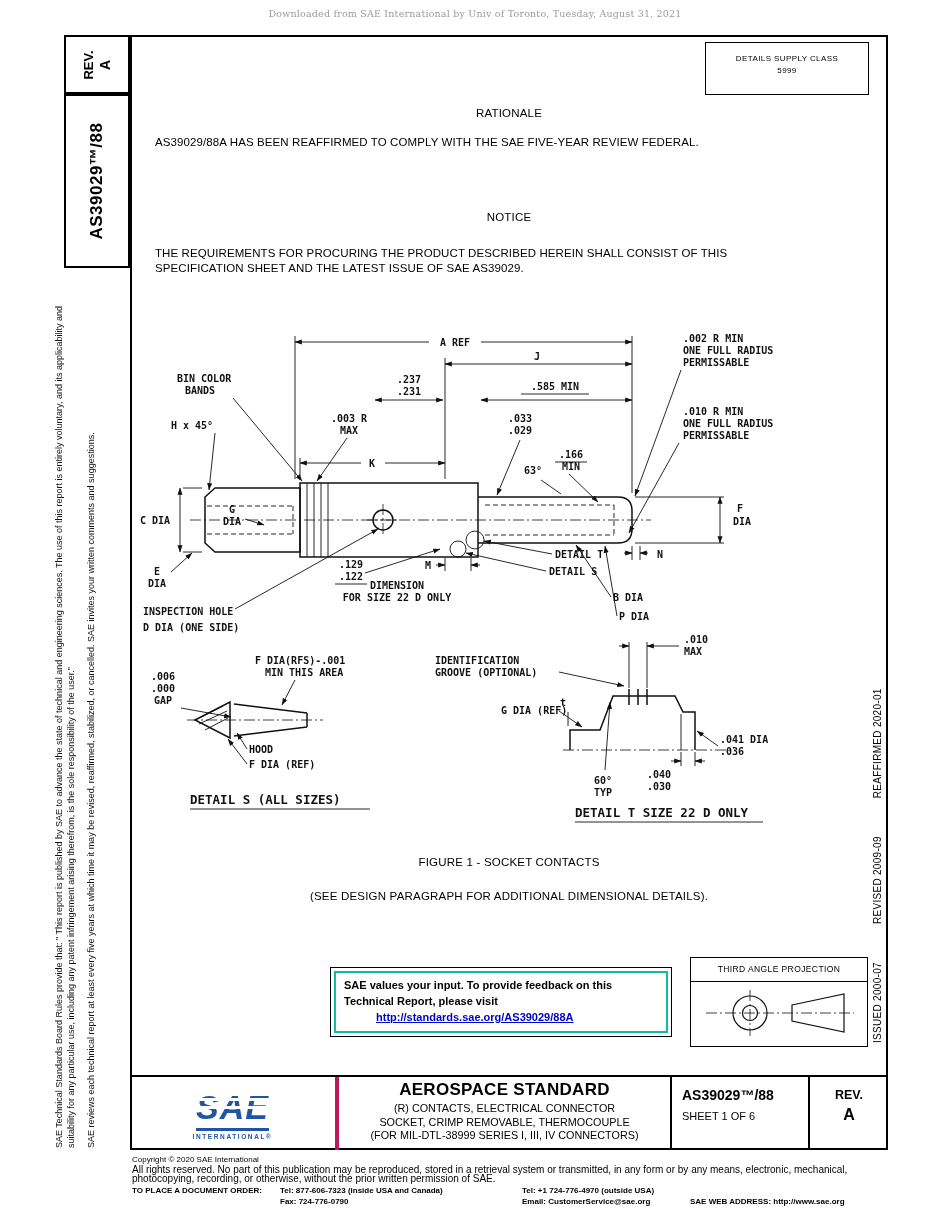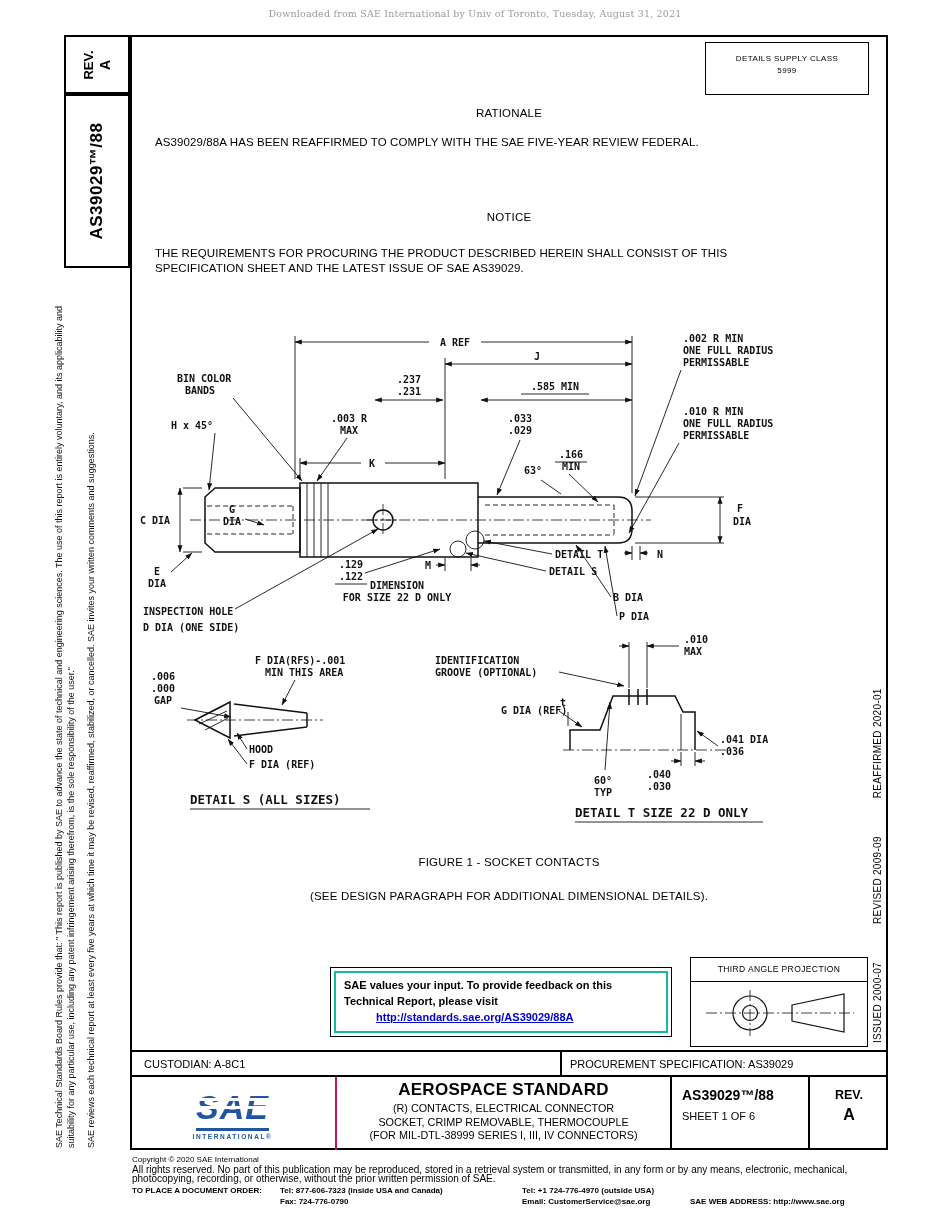--- a/index.html
+++ b/index.html
@@ -59,21 +59,21 @@
 
   .title-block { position:absolute; left:130px; top:1075px; width:758px; height:75px; border-top:2px solid #000; box-sizing:border-box; display:flex; }
   .tb-cell { box-sizing:border-box; }
   .tb-logo { width:205px; display:flex; flex-direction:column; align-items:center; justify-content:center; }
   .sae-word-wrap { position:relative; line-height:34px; }
   .sae-word { font:italic 900 34px "Liberation Sans", sans-serif; color:#2155a3; letter-spacing:1px; }
   .sae-stripe { position:absolute; left:-5px; right:-5px; height:3px; background:#fff; }
   .s1 { top:10px; } .s2 { top:18px; }
   .sae-bar { height:3px; background:#2155a3; margin-top:1px; }
   .sae-sub { font-size:6.5px; font-weight:bold; color:#2155a3; letter-spacing:1.6px; margin-top:2px; }
-  .tb-title { width:335px; border-left:2px solid #be185d; text-align:center; padding-top:3px; }
+  .tb-title { width:335px; border-left:4px solid #be185d; text-align:center; padding-top:3px; }
   .tb-std { font-weight:bold; font-size:17px; letter-spacing:.3px; margin-bottom:2px; }
   .tb-line { font-size:10.8px; line-height:13.5px; }
   .tb-num { width:138px; border-left:2px solid #000; padding:10px 0 0 10px; }
   .tb-docnum { font-weight:bold; font-size:14px; }
   .tb-sheet { font-size:11px; margin-top:7px; }
   .tb-rev { flex:1; border-left:2px solid #000; text-align:center; padding-top:11px; }
   .tb-rev-l { font-weight:bold; font-size:12.5px; }
   .tb-rev-a { font-weight:bold; font-size:16px; margin-top:4px; }
 
   .copyright { position:absolute; left:132px; top:1155px; width:758px; }
@@ -305,24 +305,20 @@
       <path d="M100,23 L152,12 L152,50 L100,39 Z" fill="none" stroke="#111" stroke-width="1.2"></path>
     </svg>
   </div>
 
   <div class="status-v">
     <span>ISSUED 2000-07</span>
     <span>REVISED 2009-09</span>
     <span>REAFFIRMED 2020-01</span>
   </div>
 
-  <div class="cust-row">
-    <div class="cust-cell">CUSTODIAN: A-8C1</div>
-    <div class="proc-cell">PROCUREMENT SPECIFICATION: AS39029</div>
-  </div>
 
   <div class="title-block">
     <div class="tb-cell tb-logo">
       <div class="sae-word-wrap">
         <div class="sae-word">SAE</div>
         <div class="sae-stripe s1"></div>
         <div class="sae-stripe s2"></div>
         <div class="sae-bar"></div>
       </div>
       <div class="sae-sub">INTERNATIONAL®</div>

